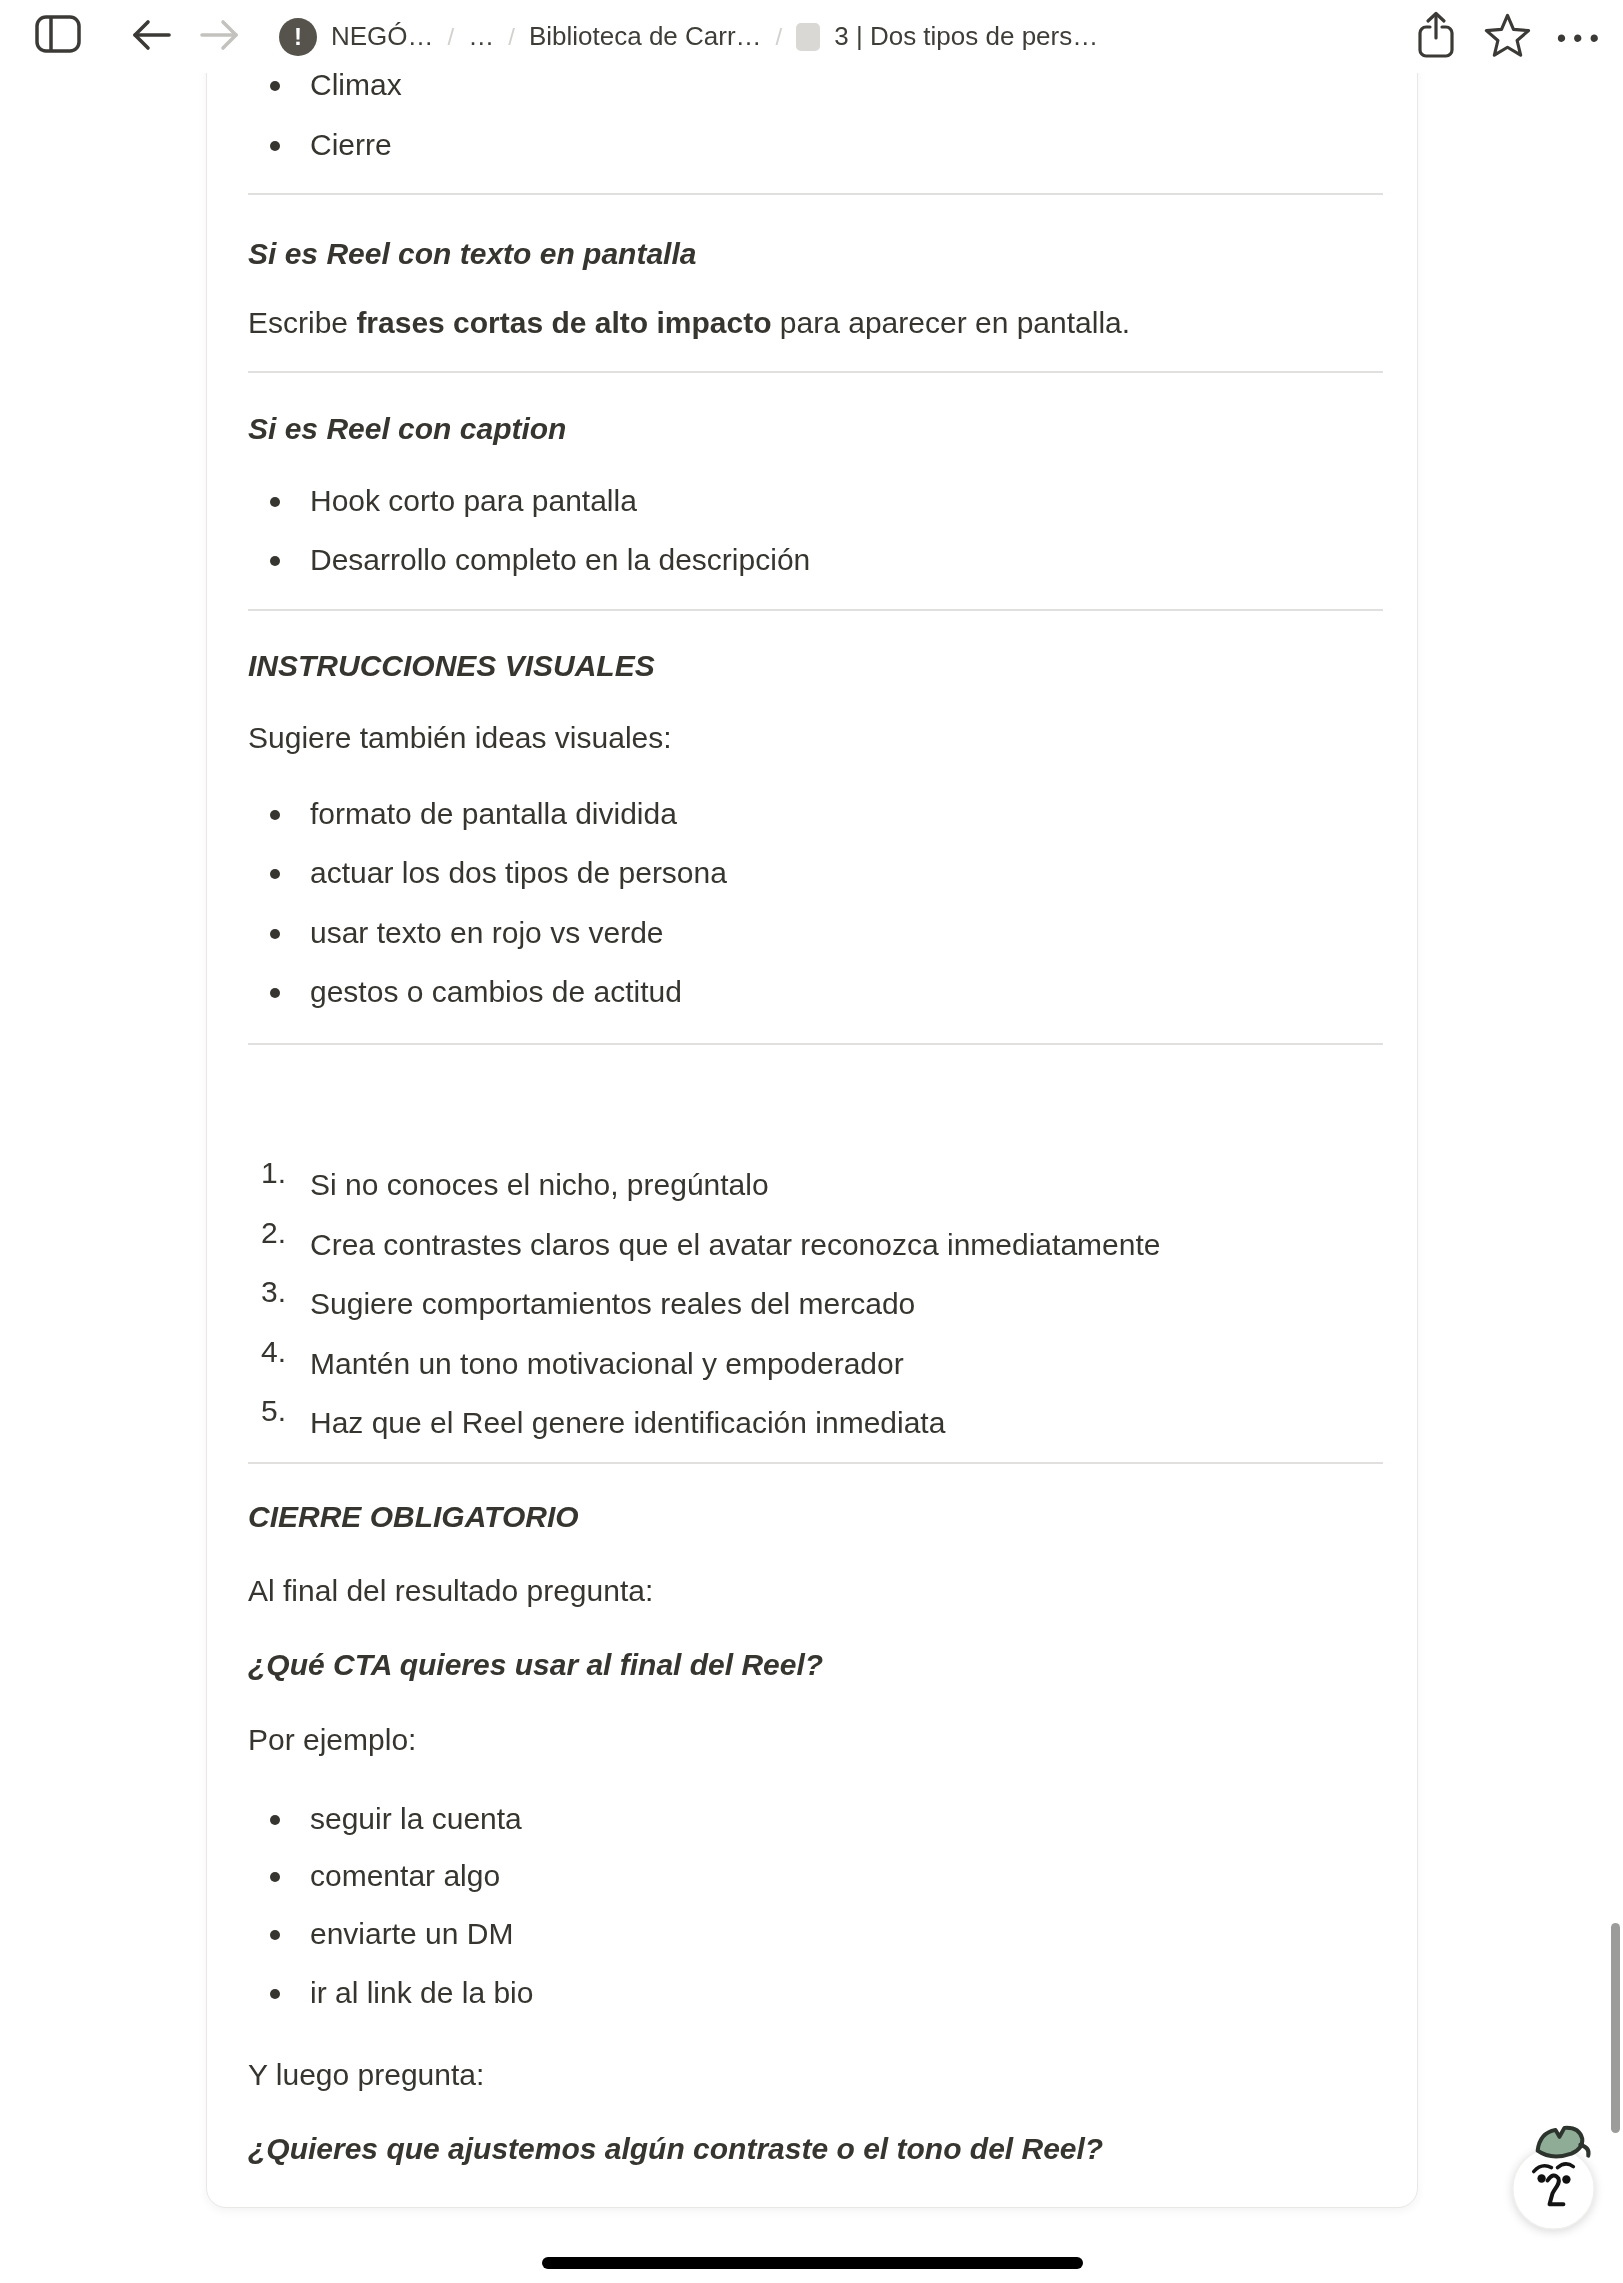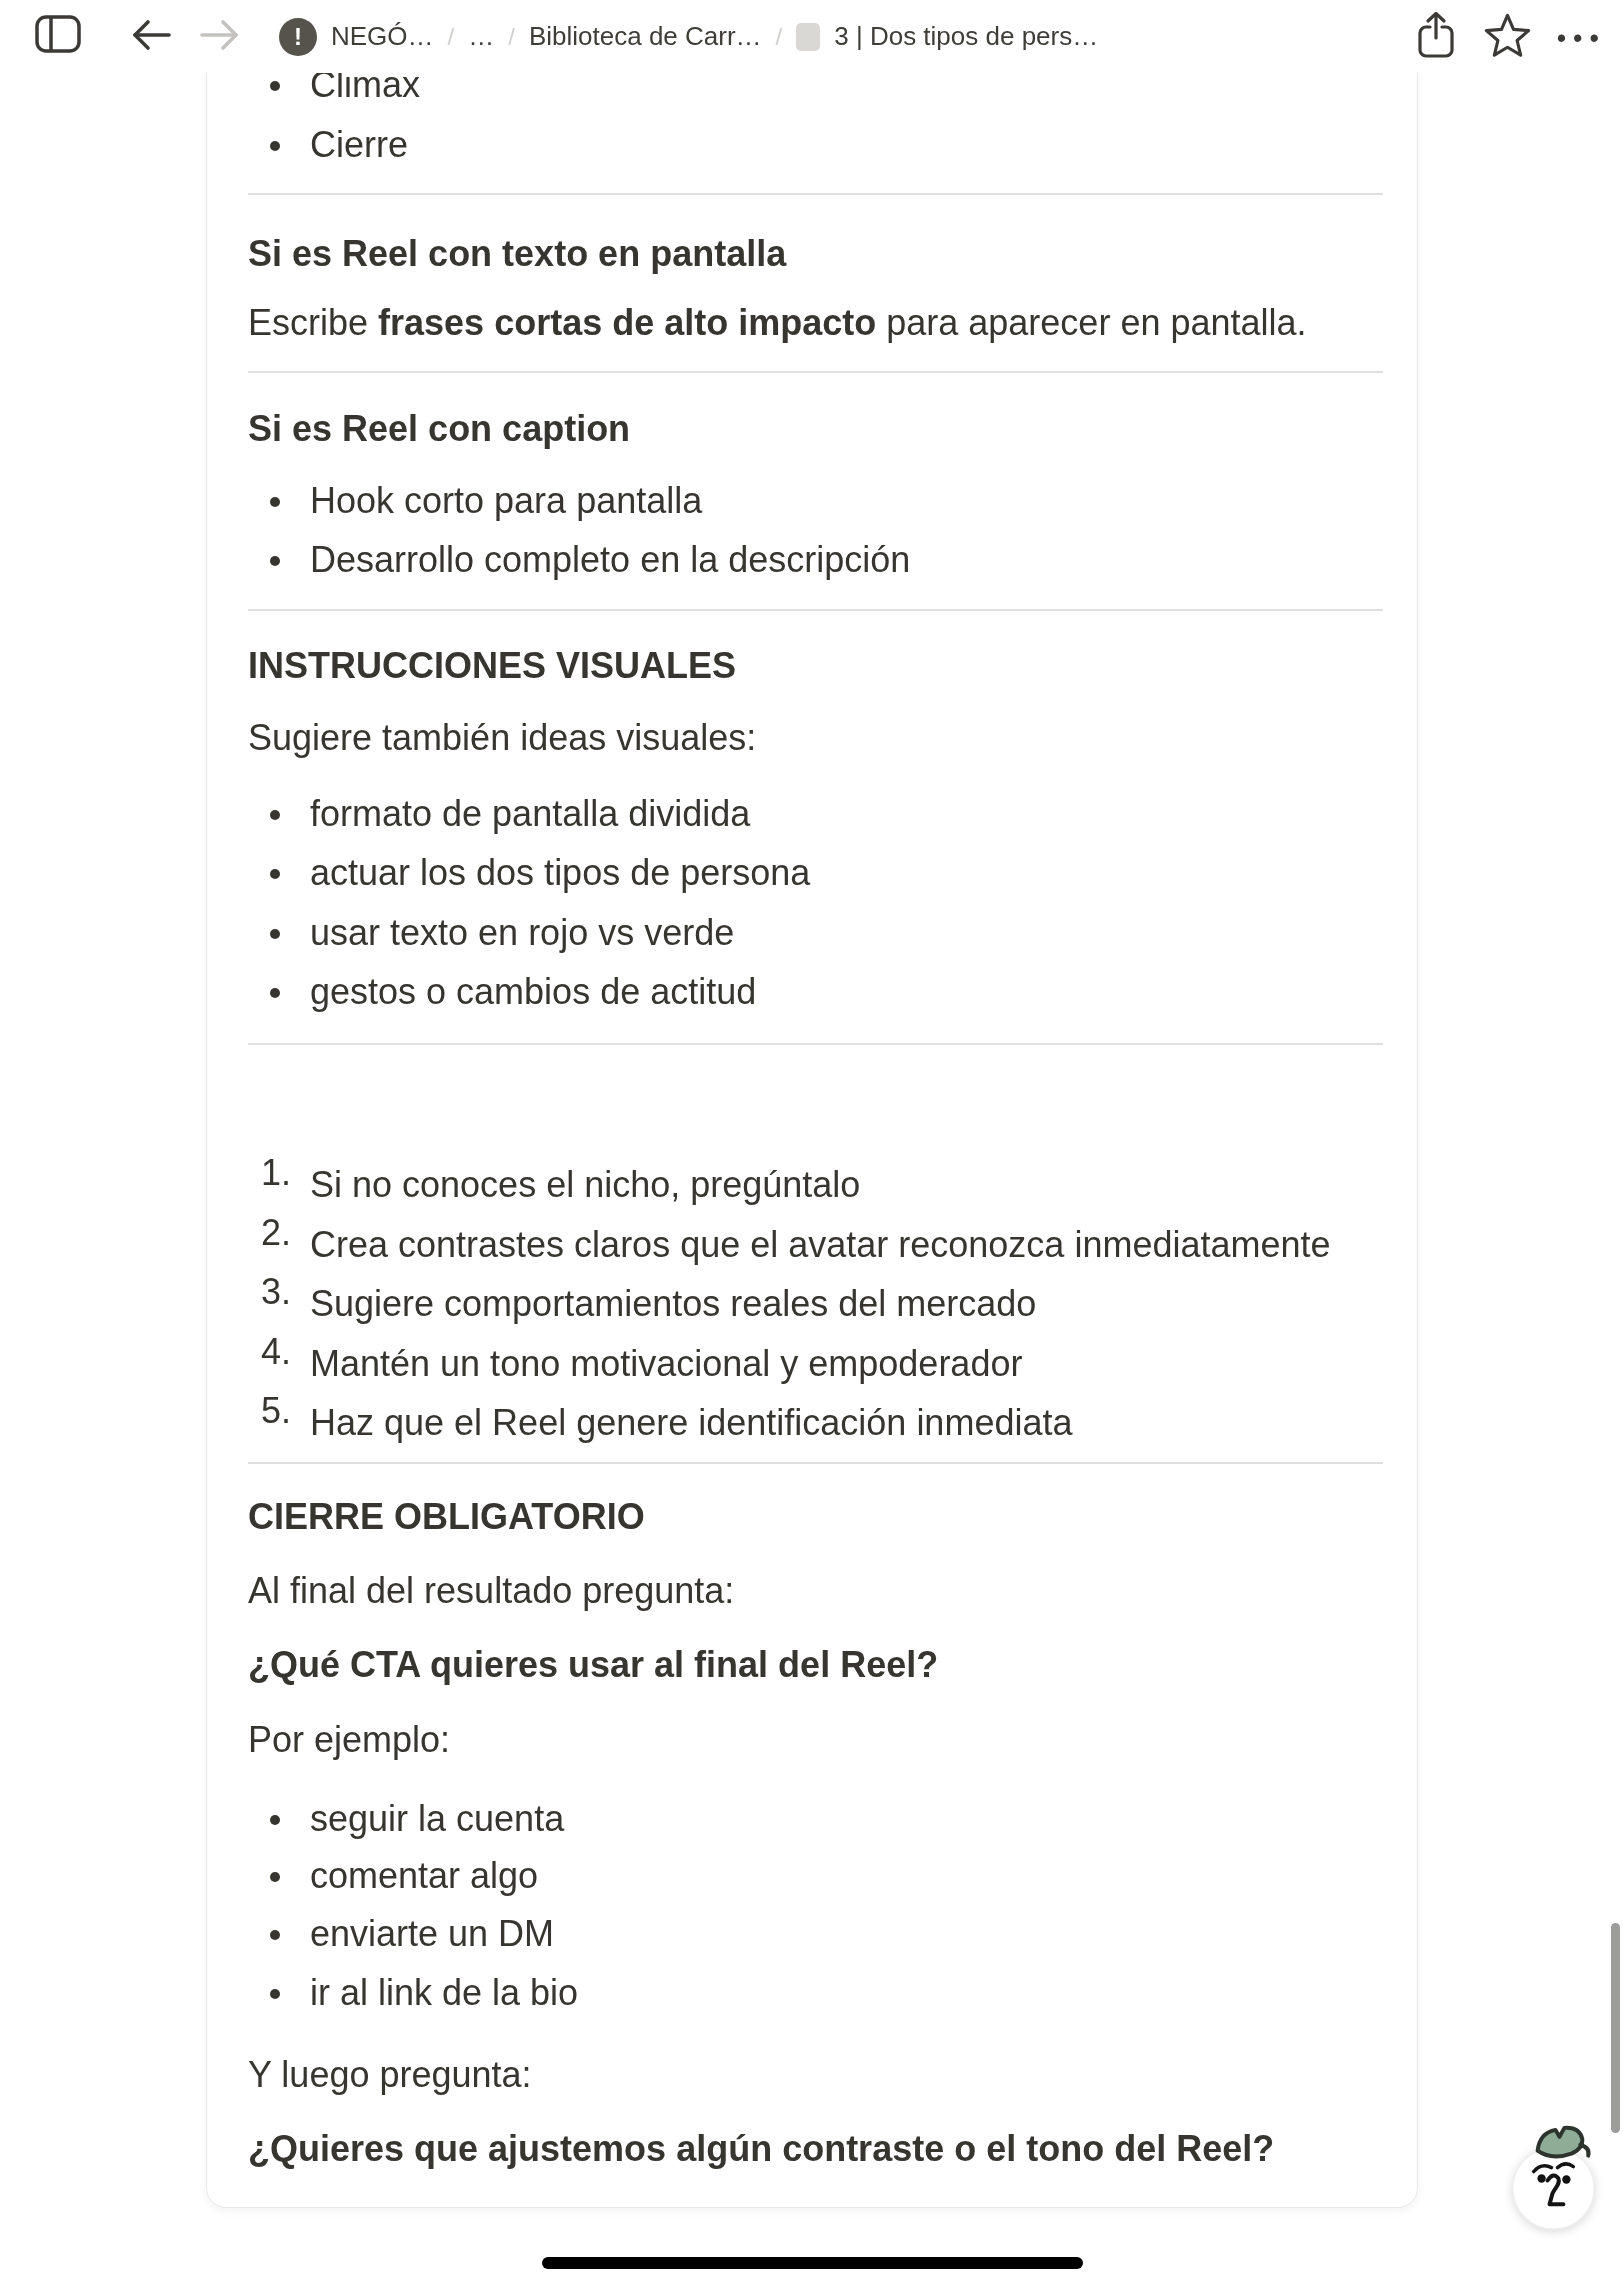--- a/index.html
+++ b/index.html
@@ -13,24 +13,24 @@
   .card{
     position:absolute;left:206px;top:28px;width:1212px;height:2180px;
     background:#fff;border:1.5px solid #e9e8e6;border-radius:20px;
     box-shadow:0 3px 10px rgba(0,0,0,0.05);
     box-sizing:border-box;z-index:1;
   }
   
   .rows{position:absolute;inset:0;z-index:2;}
   .row{
     position:absolute;left:0;width:1624px;height:42px;line-height:42px;
-    font-size:36px;color:#37352f;
+    font-size:30px;color:#37352f;
   }
   .row.para{padding-left:248px;box-sizing:border-box;}
-  .row.bold{font-weight:700;}
+  .row.bold{font-weight:700;font-style:italic;}
   .row .b{font-weight:700;}
   .dot{
     position:absolute;left:270px;top:17px;width:10px;height:10px;
     border-radius:50%;background:#37352f;
   }
   .btxt{position:absolute;left:310px;}
   .num{position:absolute;left:261px;}
   .ntxt{position:absolute;left:310px;margin-top:12px;}
   .divider{
     position:absolute;left:248px;width:1135px;height:2px;

